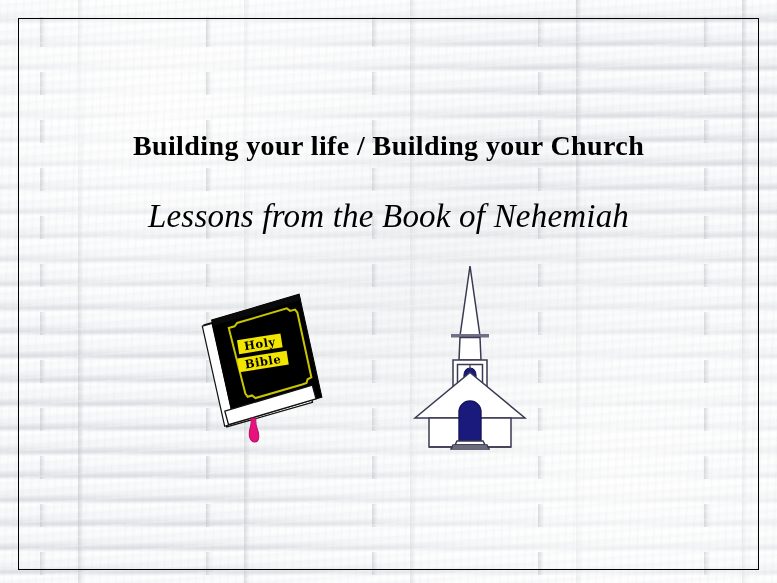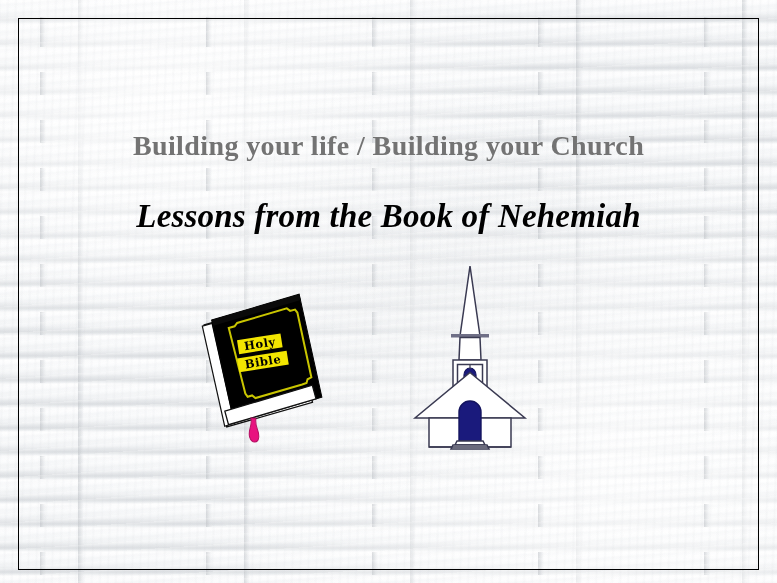--- a/index.html
+++ b/index.html
@@ -106,32 +106,32 @@
   .title-main {
     position: absolute;
     left: 0;
     top: 129px;
     width: 777px;
     text-align: center;
     font-family: "Liberation Serif", "DejaVu Serif", serif;
     font-weight: bold;
     font-size: 28px;
     line-height: 34px;
-    color: #737373;
+    color: #000000;
     letter-spacing: 0.4px;
     white-space: nowrap;
   }
   .title-sub {
     position: absolute;
     left: 0;
     top: 196px;
     width: 777px;
     text-align: center;
     font-family: "Liberation Serif", "DejaVu Serif", serif;
-    font-weight: bold;
+    font-weight: normal;
     font-style: italic;
     font-size: 33px;
     line-height: 40px;
     color: #000000;
     letter-spacing: 0.2px;
     white-space: nowrap;
   }
 
   
   .clipart { position: absolute; }

